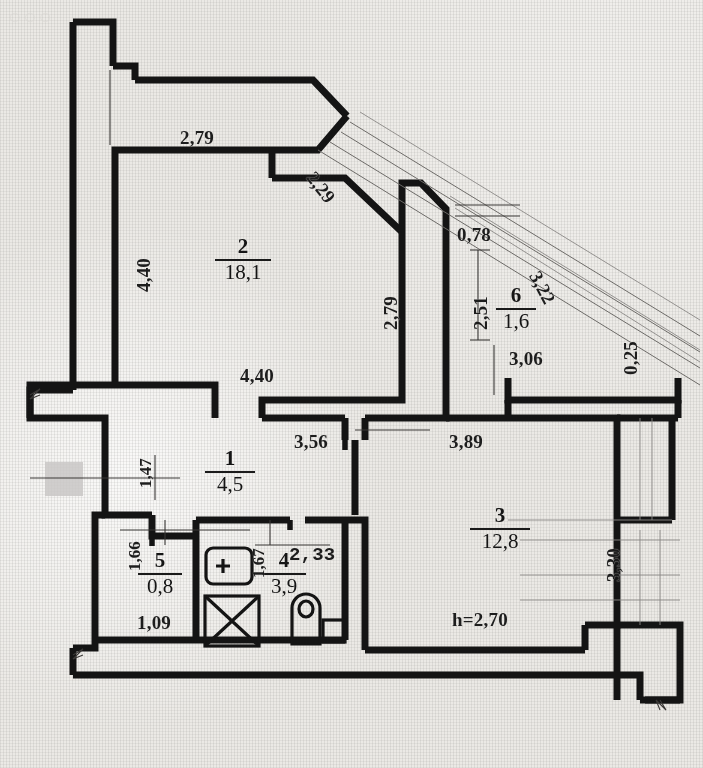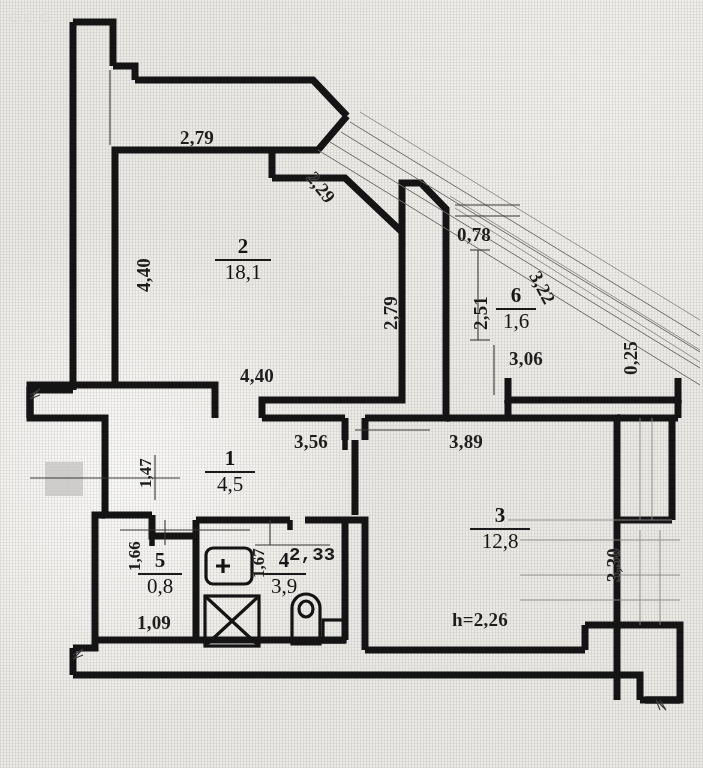--- a/index.html
+++ b/index.html
@@ -272,15 +272,15 @@
   <span class="lbl dim-small rot90" style="left:126px;top:571px;">1,66</span>
 
   <span class="lbl dim-small rot90" style="left:250px;top:578px;">1,67</span>
 
   <span class="lbl dim" style="left:289px;top:546px;font-family:Liberation Mono, monospace;">2,33</span>
 
   <span class="lbl dim" style="left:137px;top:613px;">1,09</span>
 
   <span class="lbl dim rot90" style="left:604px;top:582px;">3,30</span>
 
-  <span class="lbl dim" style="left:452px;top:610px;">h=2,26</span>
+  <span class="lbl dim" style="left:452px;top:610px;">h=2,70</span>
 
 </div>
 
 </body></html>

